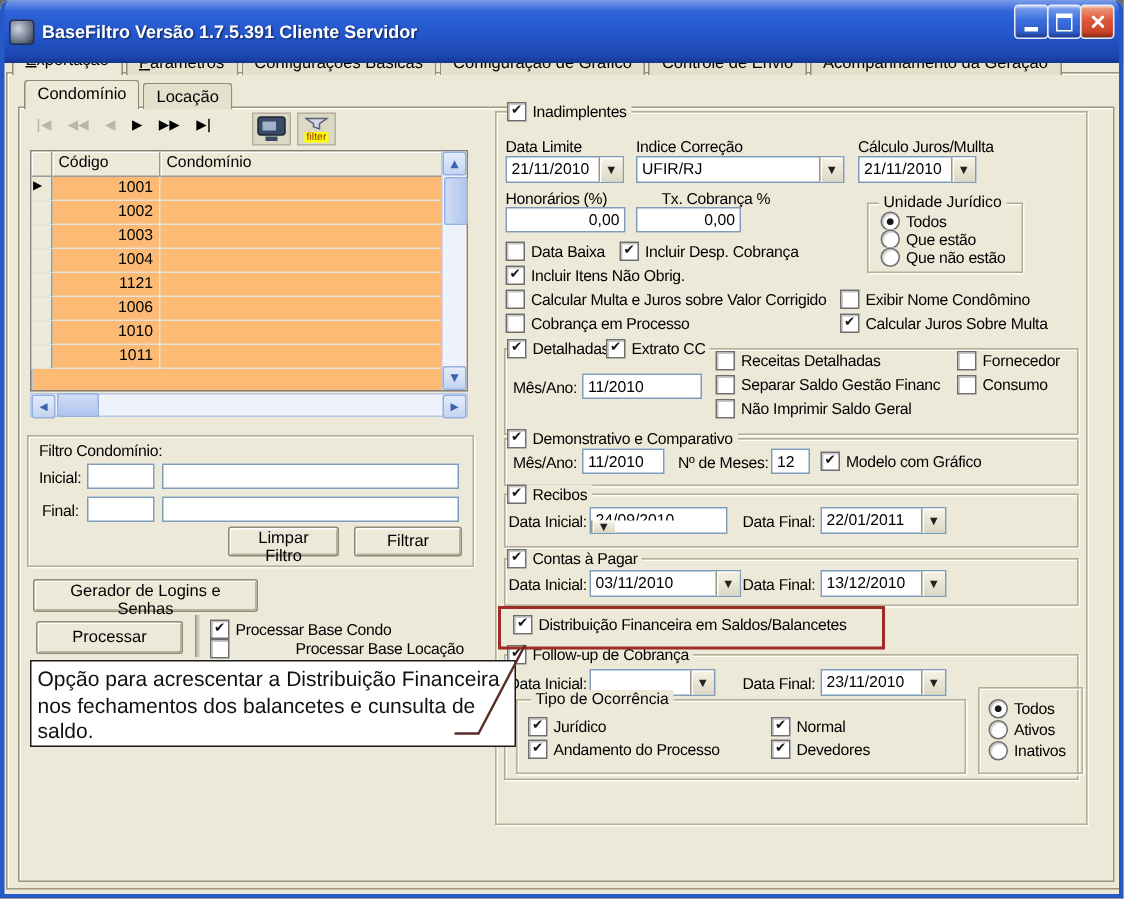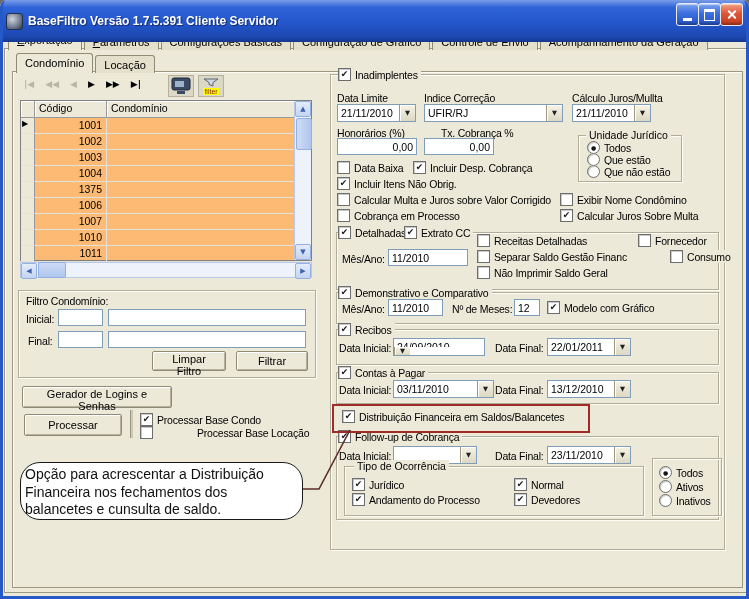--- a/index.html
+++ b/index.html
@@ -175,31 +175,26 @@
       <div class="ccell code">1003</div>
       <div class="ccell name"></div>
     </div>
     <div class="grow">
       <div class="ccell ind"></div>
       <div class="ccell code">1004</div>
       <div class="ccell name"></div>
     </div>
     <div class="grow">
       <div class="ccell ind"></div>
-      <div class="ccell code">1375</div>
+      <div class="ccell code">1121</div>
       <div class="ccell name"></div>
     </div>
     <div class="grow">
       <div class="ccell ind"></div>
       <div class="ccell code">1006</div>
-      <div class="ccell name"></div>
-    </div>
-    <div class="grow">
-      <div class="ccell ind"></div>
-      <div class="ccell code">1007</div>
       <div class="ccell name"></div>
     </div>
     <div class="grow">
       <div class="ccell ind"></div>
       <div class="ccell code">1010</div>
       <div class="ccell name"></div>
     </div>
     <div class="grow">
       <div class="ccell ind"></div>
       <div class="ccell code">1011</div>
@@ -235,21 +230,21 @@
   <div class="vsep" style="left:130px;top:410px;height:28px;"></div>
   <div class="cb" style="left:140px;top:413px;">
     <span class="box">✔</span>
     <span class="lbl">Processar Base Condo</span>
   </div>
   <div class="cb" style="left:140px;top:426px;gap:44px;">
     <span class="box"></span>
     <span class="lbl">Processar Base Locação</span>
   </div>
 
-  <div class="annotation" style="left:20px;top:462px;width:283px;height:58px;box-sizing:border-box;border-radius:20px;">Opção para acrescentar a Distribuição Financeira nos fechamentos dos balancetes e cunsulta de saldo.</div>
+  <div class="annotation" style="left:20px;top:440px;width:324px;height:58px;box-sizing:border-box;">Opção para acrescentar a Distribuição Financeira nos fechamentos dos balancetes e cunsulta de saldo.</div>
 
   <div class="gbox" style="left:330px;top:74px;width:393px;height:474px;"></div>
   <div class="cb" style="left:338px;top:68px;">
     <span class="box">✔</span>
     <span class="lbl">Inadimplentes</span>
   </div>
 
   <span class="lab" style="left:337px;top:92px;">Data Limite</span>
   <div class="combo" style="left:337px;top:104px;width:79px;">
     <span class="cval">21/11/2010</span>
@@ -331,21 +326,21 @@
   <div class="cb" style="left:638px;top:234px;">
     <span class="box"></span>
     <span class="lbl">Fornecedor</span>
   </div>
   <span class="lab" style="left:342px;top:253px;">Mês/Ano:</span>
   <input class="field" style="left: 388px; top: 249px; width: 80px;" value="11/2010">
   <div class="cb" style="left:477px;top:250px;">
     <span class="box"></span>
     <span class="lbl">Separar Saldo Gestão Financ</span>
   </div>
-  <div class="cb" style="left:638px;top:250px;margin-left:32px;">
+  <div class="cb" style="left:638px;top:250px;">
     <span class="box"></span>
     <span class="lbl">Consumo</span>
   </div>
   <div class="cb" style="left:477px;top:266px;">
     <span class="box"></span>
     <span class="lbl">Não Imprimir Saldo Geral</span>
   </div>
 
   <div class="gbox" style="left:336px;top:292px;width:381px;height:30px;"></div>
   <div class="cb" style="left:338px;top:286px;">

